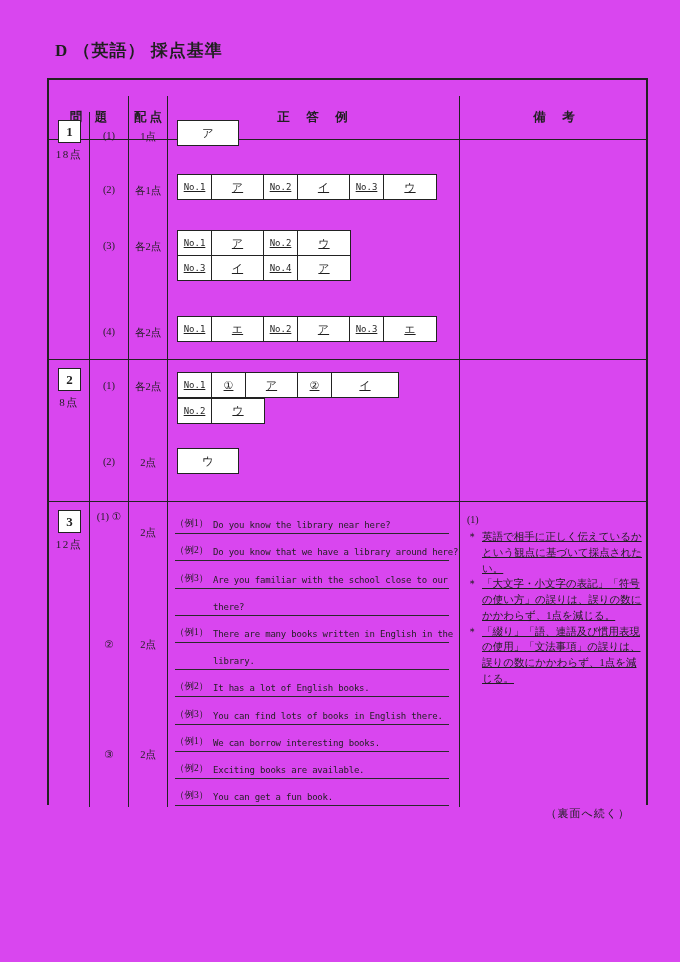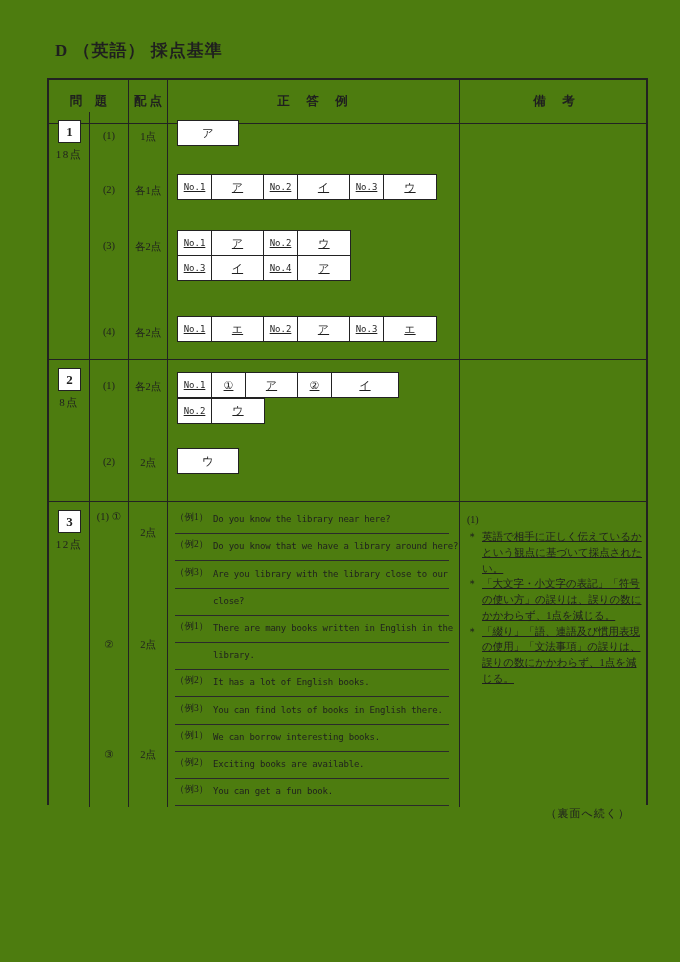--- a/index.html
+++ b/index.html
@@ -1,20 +1,20 @@
 <!DOCTYPE html>
 <html><head>
 <meta charset="utf-8">
 <style>
   * { margin: 0; padding: 0; box-sizing: border-box; }
   html, body { background: #e8e8e6; }
   .sheet {
     position: relative;
     width: 680px; height: 962px;
-    background: #4d7c0f;
+    background: #d946ef;
     font-family: "Liberation Serif", "DejaVu Serif", serif;
     color: #1f1f1f;
     overflow: hidden;
   }
   .doc-title {
     position: absolute; left: 55px; top: 39px;
     font-size: 17px; font-weight: 600; letter-spacing: 1px;
   }
   .doc-note {
     position: absolute; left: 296px; top: 51px; width: 340px;
@@ -24,21 +24,21 @@
     position: absolute; top: 806px; right: 50px;
     font-size: 11px; letter-spacing: 1px;
   }
   
   .gtable {
     position: absolute; left: 47px; top: 78px;
     width: 601px; height: 727px;
     border: 2px solid #222; border-bottom: none;
   }
   .trow { position: absolute; left: 0; width: 100%; }
-  .thead { top: 0; height: 44px; border-bottom: 1.8px solid #222; }
+  .thead { top: 16px; height: 44px; border-bottom: 1.8px solid #222; }
   .rowq1 { top: 32px; height: 248px; border-bottom: 1.8px solid #222; }
   .rowq2 { top: 280px; height: 142px; border-bottom: 1.8px solid #222; }
   .rowq3 { top: 422px; height: 305px; }
   .hcell {
     position: absolute; top: 0; height: 100%;
     display: flex; align-items: center; justify-content: center;
     font-size: 12.5px; font-weight: 600;
   }
   .hq { left: 0; width: 80px;  border-right: 1.6px solid #222; }
   .hp { left: 80px; width: 39px; border-right: 1.6px solid #222; }
@@ -88,21 +88,21 @@
   .key { width: 34px; font-size: 11px; }
   .wide { width: 66px; }
   .atable { position: absolute; left: 9px; border: 1.6px solid #222; background: #fff; }
   .arow { display: flex; }
   .arow:first-child { border-bottom: 1.6px solid #222; }
   
   .exwrap { position: absolute; left: 0; top: 0; width: 100%; padding-top: 5px; }
   .exline {
     height: 27.2px; margin: 0 10px 0 7px;
     display: flex; align-items: flex-end;
-    border-bottom: 1.4px solid #2a2a2a; padding-bottom: 9px;
+    border-bottom: 1.4px solid #2a2a2a; padding-bottom: 3px;
   }
   .exline .tag { flex: none; width: 38px; font-size: 9.5px; white-space: nowrap; }
   .exline .txt {
     font-family: "DejaVu Sans Mono", monospace;
     font-size: 9px; letter-spacing: -0.2px; white-space: nowrap;
   }
   .exline.cont .txt { margin-left: 38px; }
   
   .remarks { padding: 10px 8px 0 7px; font-size: 10.5px; line-height: 1.5; }
   .rhead { font-size: 10px; margin-bottom: 2px; }
@@ -235,24 +235,24 @@
           <div class="exline">
             <span class="tag">（例1）</span>
             <span class="txt">Do you know the library near here?</span>
           </div>
           <div class="exline">
             <span class="tag">（例2）</span>
             <span class="txt">Do you know that we have a library around here?</span>
           </div>
           <div class="exline">
             <span class="tag">（例3）</span>
-            <span class="txt">Are you library with the library close to our</span>
+            <span class="txt">Are you familiar with the school close to our</span>
           </div>
           <div class="exline cont">
-            <span class="txt">close?</span>
+            <span class="txt">there?</span>
           </div>
           <div class="exline">
             <span class="tag">（例1）</span>
             <span class="txt">There are many books written in English in the</span>
           </div>
           <div class="exline cont">
             <span class="txt">library.</span>
           </div>
           <div class="exline">
             <span class="tag">（例2）</span>

